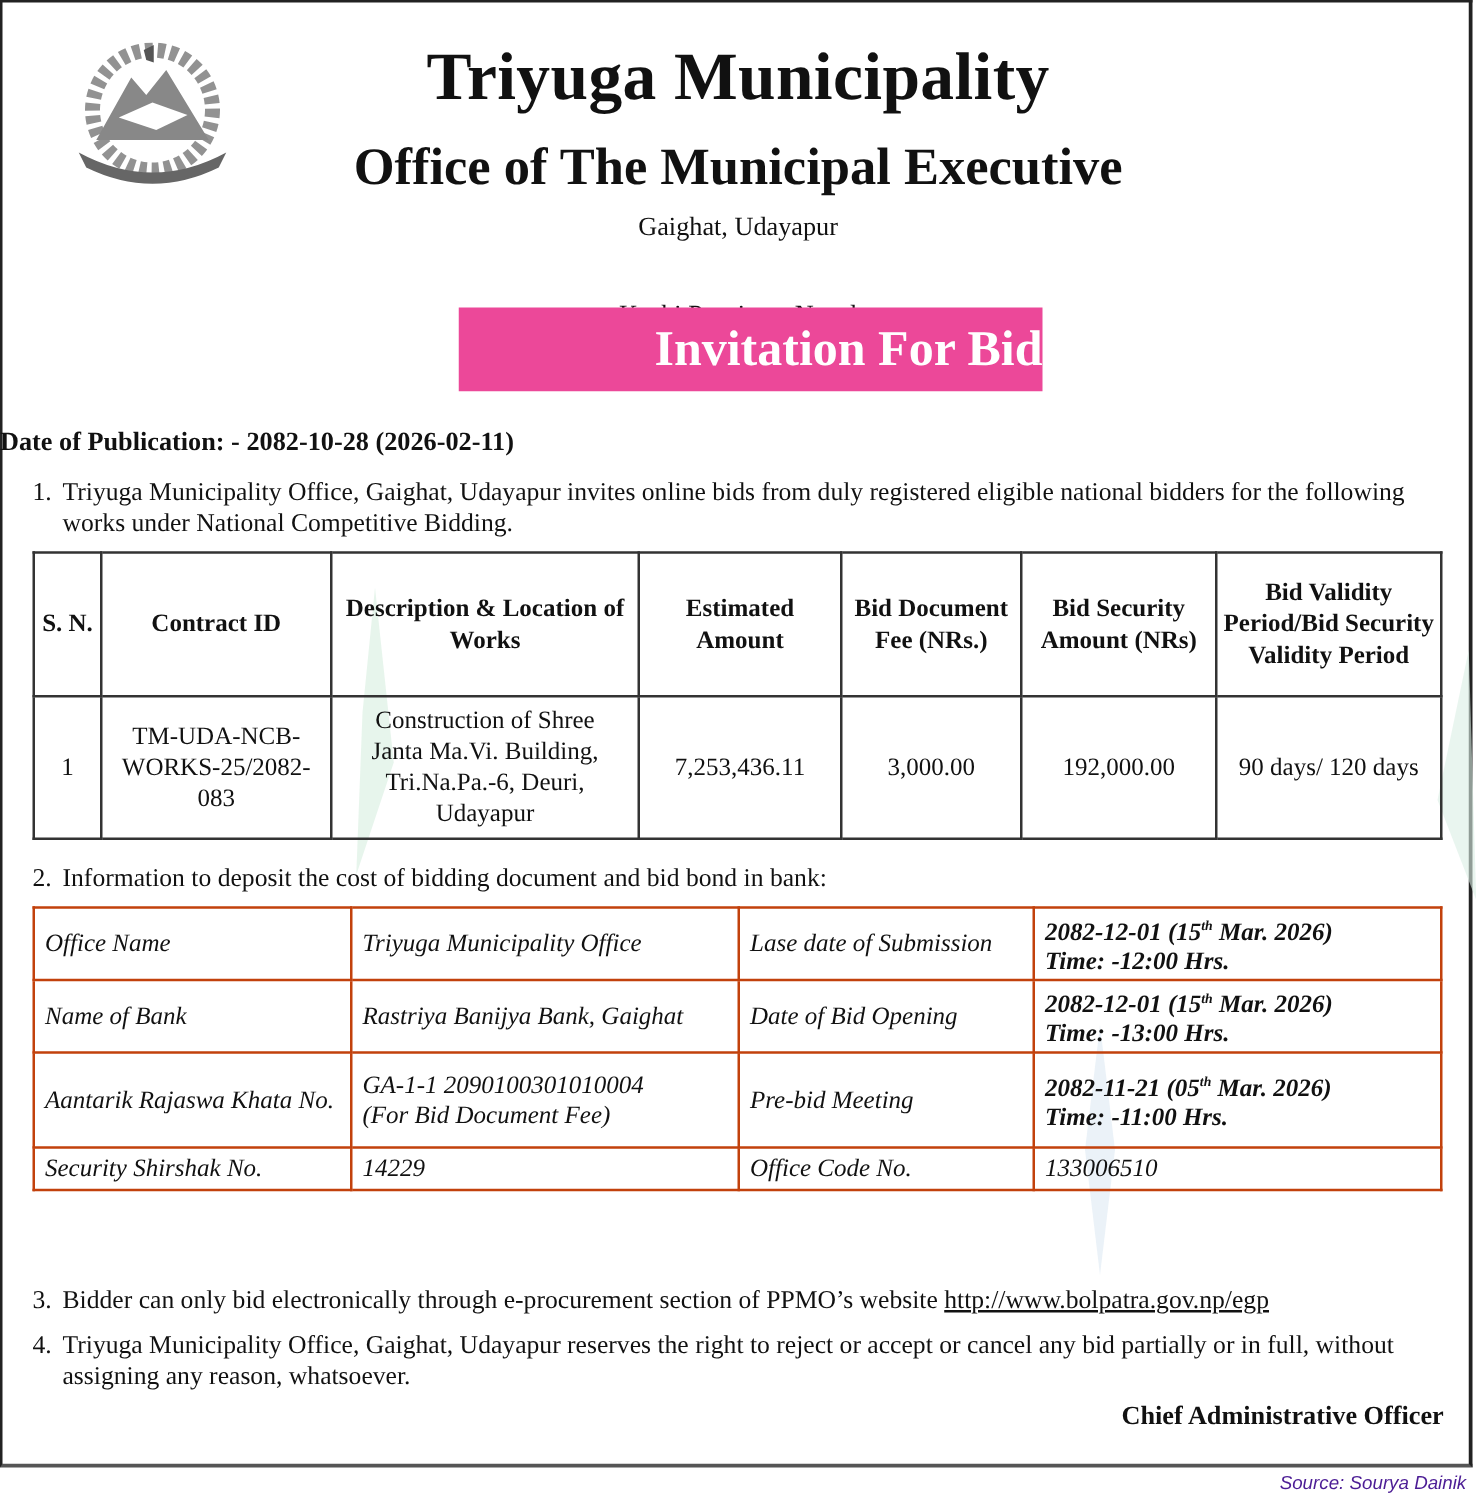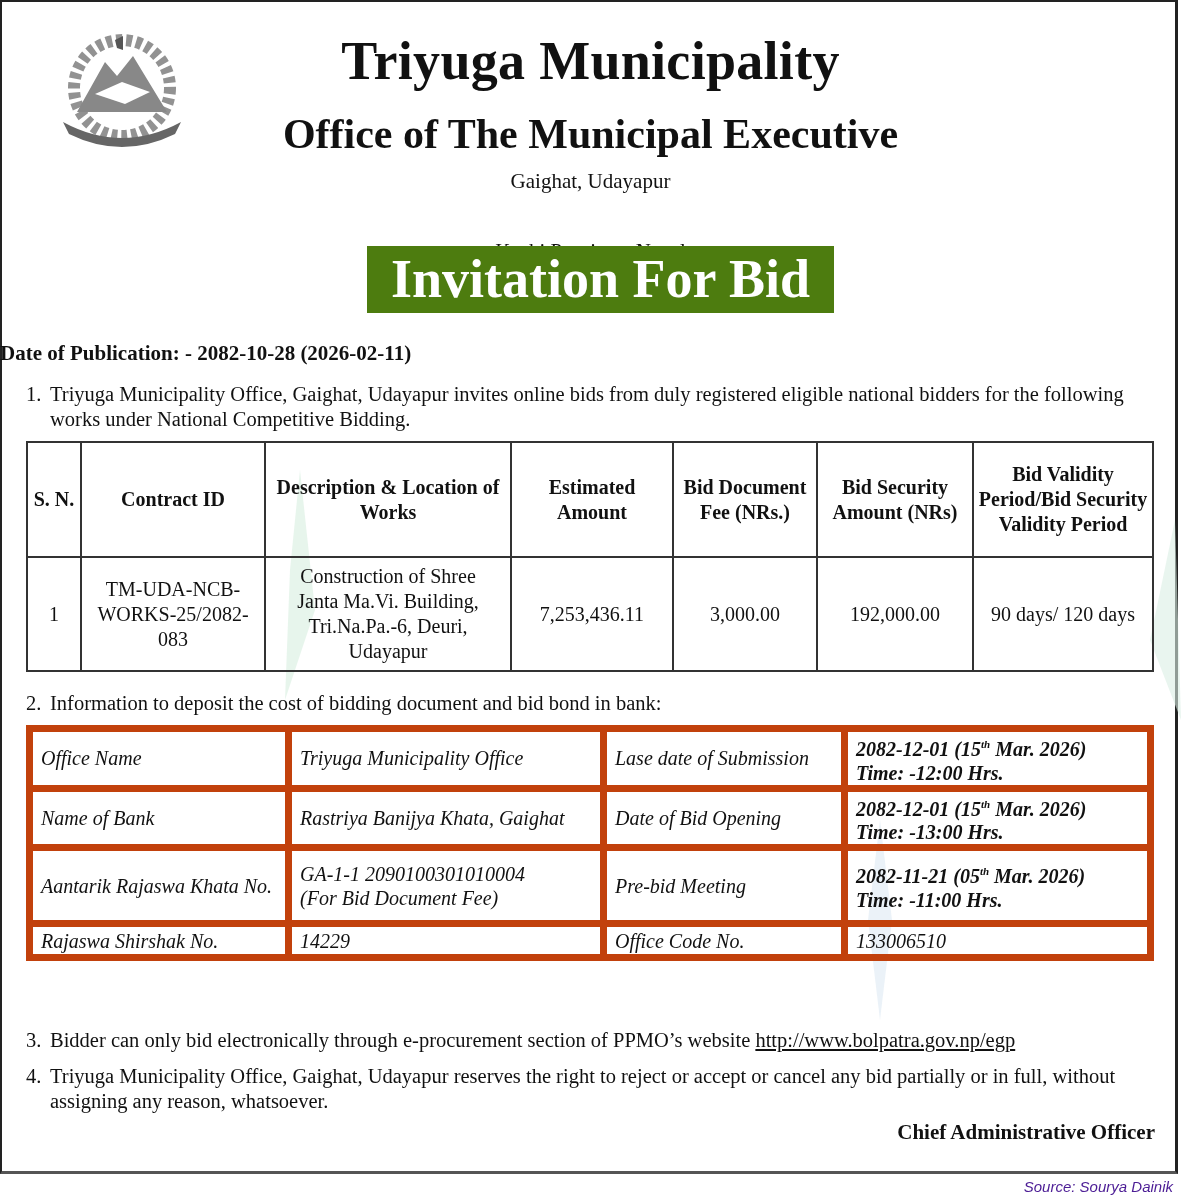--- a/index.html
+++ b/index.html
@@ -9,36 +9,36 @@
            border-top:2px solid #222; border-left:2px solid #222; border-right:3px solid #222;
            border-bottom:3px solid #555; box-sizing:border-box; background:#fff; }
   .emblem { position:absolute; left:55px; top:34px; width:134px; height:116px; }
   .title1 { position:absolute; left:0; width:1181px; top:30px; text-align:center;
             font-size:54px; font-weight:bold; letter-spacing:0.3px; }
   .title2 { position:absolute; left:0; width:1181px; top:110px; text-align:center;
             font-size:42px; font-weight:bold; }
   .addr1, .addr2 { position:absolute; left:0; width:1181px; text-align:center;
             font-size:21px; font-weight:normal; }
   .addr1 { top:169px; } .addr2 { top:199px;margin-top:40px; }
-  .banner { position:absolute; left:367px; top:246px; width:467px; height:67px; background:#4d7c0f;
-            color:#fff; font-size:54px; font-weight:bold; text-align:center; line-height:66px; }
+  .banner { position:absolute; left:367px; top:246px; width:467px; height:67px; background:#ec4899;
+            color:#fff; font-size:40px; font-weight:bold; text-align:right; line-height:66px; }
   .pubdate { position:absolute; left:0; width:1181px; top:341px; text-align:left;
              font-size:21px; font-weight:bold; }
   .para { position:absolute; left:26px; width:1135px; font-size:20.5px; line-height:25px; }
   .para .num { display:inline-block; width:24px; }
   .para .txt { display:inline-block; width:1110px; vertical-align:top; }
   .p1 { top:382px; } .p2 { top:691px; } .p3 { top:1028px; } .p4 { top:1064px; }
   a.link { color:#111; text-decoration:underline; }
   table { border-collapse:collapse; position:absolute; }
   .t1 { left:26px; top:441px; width:1128px; }
   .t1 td, .t1 th { border:2px solid #333; text-align:center; vertical-align:middle; font-size:20px; line-height:25px; padding:0 4px; }
   .t1 th { height:113px; font-weight:bold; }
   .t1 td { height:112px; }
   .t2 { left:26px; top:725px; width:1128px; }
-  .t2 td { border:7px solid #c2410c; font-style:italic; font-size:20px; line-height:24px; padding:0 8px; vertical-align:middle; }
+  .t2 td { border:2px solid #c2410c; font-style:italic; font-size:20px; line-height:24px; padding:0 8px; vertical-align:middle; }
   .t2 td.b { font-weight:bold;border-radius:24px; }
   .sign { position:absolute; right:26px; top:1120px; font-size:21px; font-weight:bold; }
   .source { position:absolute; right:8px; top:1178px; font-family:"Liberation Sans","DejaVu Sans",sans-serif;
             font-style:italic; font-size:15px; color:#4c1d95; }
   sup { font-size:11px; }
   .wm { position:absolute; pointer-events:none; }
 </style>
 </head>
 <body>
 
@@ -107,41 +107,41 @@
     <td style="width:236px">Office Name</td>
     <td style="width:292px">Triyuga Municipality Office</td>
     <td style="width:218px">Lase date of Submission</td>
     <td class="b">
       <span>2082-12-01 (15</span><sup>th</sup><span> Mar. 2026)</span><br>
       <span>Time: -12:00 Hrs.</span>
     </td>
   </tr>
   <tr style="height:58px">
     <td>Name of Bank</td>
-    <td>Rastriya Banijya Khata, Gaighat</td>
+    <td>Rastriya Banijya Bank, Gaighat</td>
     <td>Date of Bid Opening</td>
     <td class="b">
       <span>2082-12-01 (15</span><sup>th</sup><span> Mar. 2026)</span><br>
       <span>Time: -13:00 Hrs.</span>
     </td>
   </tr>
   <tr style="height:76px">
     <td>Aantarik Rajaswa Khata No.</td>
     <td>
       <span>GA-1-1 2090100301010004</span><br>
       <span>(For Bid Document Fee)</span>
     </td>
     <td>Pre-bid Meeting</td>
     <td class="b">
       <span>2082-11-21 (05</span><sup>th</sup><span> Mar. 2026)</span><br>
       <span>Time: -11:00 Hrs.</span>
     </td>
   </tr>
   <tr style="height:34px">
-    <td>Rajaswa Shirshak No.</td>
+    <td>Security Shirshak No.</td>
     <td>14229</td>
     <td>Office Code No.</td>
     <td>133006510</td>
   </tr>
 </tbody>
   </table>
 
 <div class="para p3">
   <span class="num">3.</span><span class="txt"><span>Bidder can only bid electronically through e-procurement section of PPMO’s website</span> <a class="link">http://www.bolpatra.gov.np/egp</a></span>
 </div>

